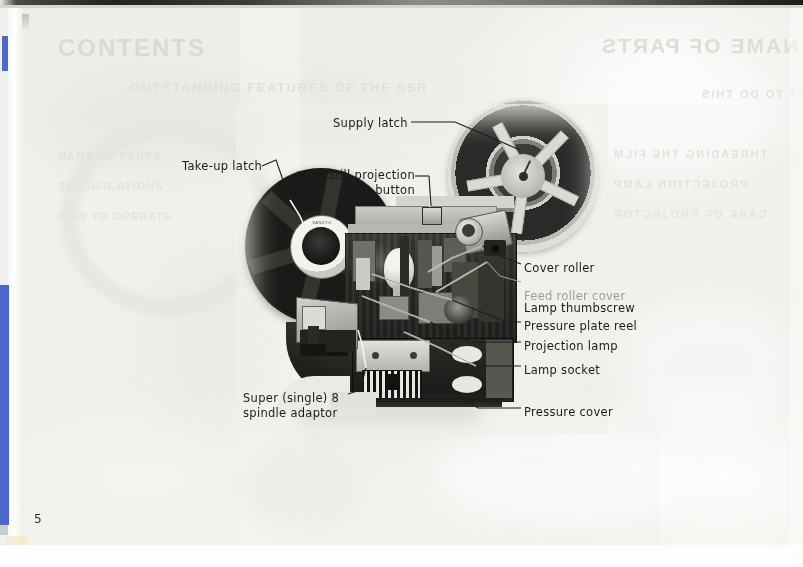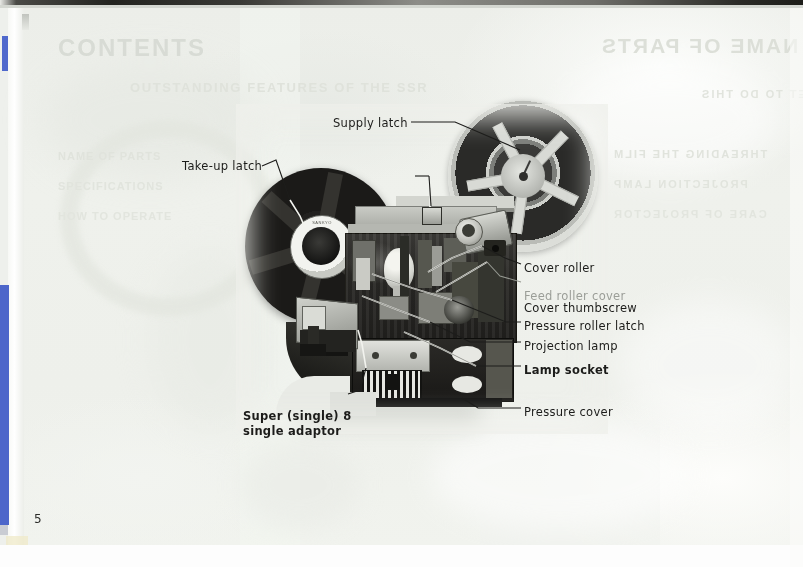--- a/index.html
+++ b/index.html
@@ -184,35 +184,35 @@
   #still-button{left:422px;top:207px;width:18px;height:16px;
     background:linear-gradient(180deg,#d8dad4,#9b9d97);border:1.5px solid #2e2f2a;}
   #still-button-line{left:429px;top:188px;width:2px;height:20px;background:#e8eae5;}
 
   
   svg#leaders{position:absolute;left:0;top:0;width:803px;height:567px;pointer-events:none;}
 
   
   .label{position:absolute;color:#1c1c1a;font-size:11.5px;line-height:14px;white-space:nowrap;
     font-family:"DejaVu Sans",sans-serif;letter-spacing:.3px;}
-  .label.bold{font-weight:bold;}
+  .label.bold{font-weight:normal;}
   .label.faded{color:#9b9e98;}
   .label.two-line{line-height:15px;white-space:normal;text-align:right;}
 
   #lbl-supply{left:333px;top:116px;}
   #lbl-takeup{left:182px;top:159px;}
   #lbl-still{left:327px;top:168px;width:88px;text-align:right;}
   #lbl-feedroller{left:524px;top:261px;}
   #lbl-feedrollercover{left:524px;top:289px;}
   #lbl-thumbscrew{left:524px;top:301px;}
   #lbl-pressure{left:524px;top:319px;}
   #lbl-projlamp{left:524px;top:339px;}
   #lbl-lampsocket{left:524px;top:363px;}
   #lbl-lamphouse{left:524px;top:405px;}
-  #lbl-adaptor{left:243px;top:409px;width:110px;line-height:15px;}
+  #lbl-adaptor{left:243px;top:391px;width:110px;line-height:15px;}
 
   #page-number{position:absolute;left:34px;top:512px;font-size:12px;color:#2c2d2a;
     font-family:"DejaVu Sans",sans-serif;}
 </style>
 </head>
 <body>
 
 <div id="page">
 
   <div class="paper"></div>
@@ -364,32 +364,36 @@
       <path d="M487,262 L460,278 L436,292"></path>
       <path d="M452,300 L412,288 L372,274"></path>
       <path d="M430,322 L398,310 L362,296"></path>
       <path d="M476,366 L440,348 L404,332"></path>
     </g>
   </svg>
 
   <div class="label" id="lbl-supply">Supply   latch</div>
   <div class="label" id="lbl-takeup">Take-up latch</div>
 
+  <div class="label two-line" id="lbl-still">
+    <div>Still  projection</div>
+    <div>button</div>
+  </div>
 
   <div class="label" id="lbl-feedroller">Cover roller</div>
   <div class="label faded" id="lbl-feedrollercover">Feed  roller  cover</div>
-  <div class="label" id="lbl-thumbscrew">Cover thumbscrew</div>
-  <div class="label" id="lbl-pressure">Pressure  roller  latch</div>
+  <div class="label" id="lbl-thumbscrew">Lamp thumbscrew</div>
+  <div class="label" id="lbl-pressure">Pressure  plate  reel</div>
   <div class="label" id="lbl-projlamp">Projection  lamp</div>
   <div class="label bold" id="lbl-lampsocket">Lamp socket</div>
   <div class="label" id="lbl-lamphouse">Pressure  cover</div>
 
   <div class="label bold" id="lbl-adaptor">
     <div>Super (single) 8</div>
-    <div>single adaptor</div>
+    <div>spindle adaptor</div>
   </div>
 
   <div id="page-number">5</div>
 
   <div class="bind-white"></div>
   <div class="left-dark-flecks"></div>
   <div class="blue-strip blue-top"></div>
   <div class="blue-strip blue-bottom"></div>
   <div class="blue-nub"></div>
   <div class="yellow-artifact"></div>

